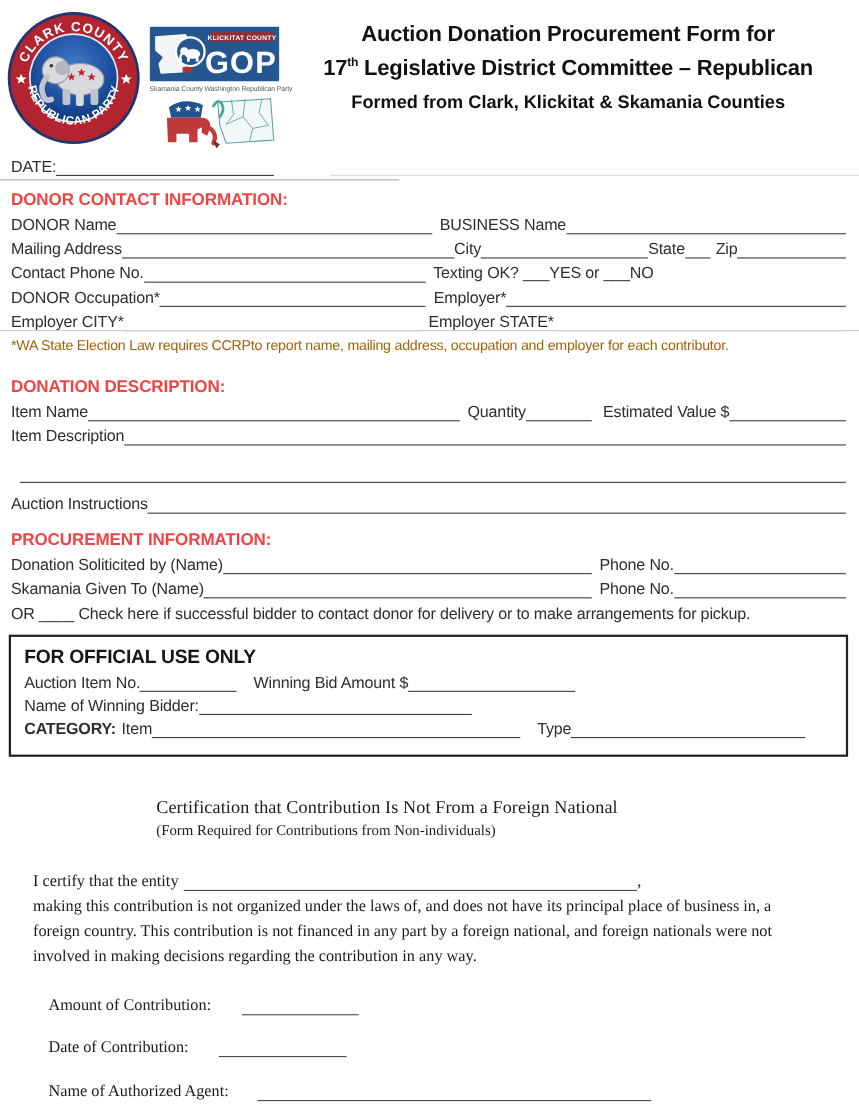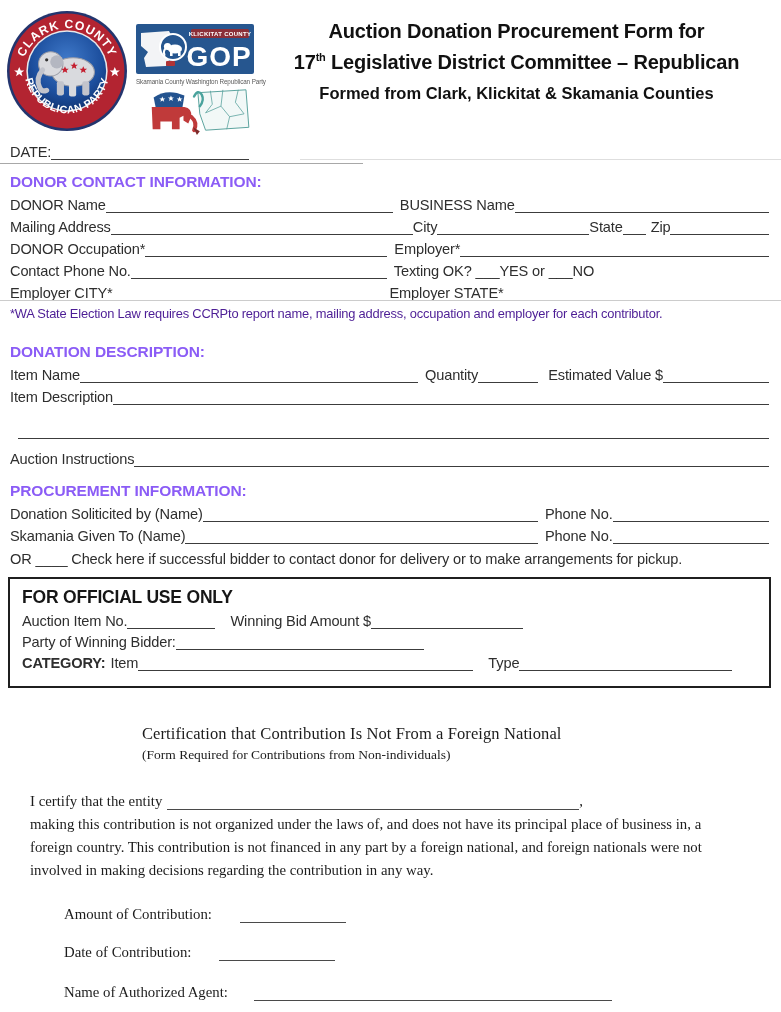--- a/index.html
+++ b/index.html
@@ -24,37 +24,37 @@
   .titleblk{flex:1;text-align:center;padding-top:8px;}
   .t1,.t2{font-size:20px;font-weight:bold;color:#111;line-height:1.55;letter-spacing:-0.2px;}
   .t2 sup{font-size:11px;}
   .t3{font-size:16.5px;font-weight:bold;color:#111;margin-top:6px;}
   
   .row{display:flex;align-items:flex-end;margin-top:6px;font-size:14.6px;letter-spacing:-0.15px;}
   .lbl{white-space:nowrap;}
   .b{border-bottom:1.5px solid #3c3c3c;height:13px;display:inline-block;}
   .fill{flex:1;}
   .ml{margin-left:7px;}
-  .sec-h{font-weight:bold;font-size:15.5px;color:#8b5cf6;letter-spacing:-0.1px;}
-  .foot{font-size:12.9px;color:#4c1d95;margin-top:5px;letter-spacing:-0.2px;}
+  .sec-h{font-weight:bold;font-size:15.5px;color:#ef4444;letter-spacing:-0.1px;}
+  .foot{font-size:12.9px;color:#a16207;margin-top:5px;letter-spacing:-0.2px;}
   .seg{display:flex;align-items:flex-end;width:528px;}
   
   .obox{border:2px solid #1f1f1f;margin:10px -2px 0 -2px;padding:8px 12px 15px 12px;}
   .obox-h{font-size:17.5px;font-weight:bold;color:#161616;letter-spacing:-0.2px;}
   .obox .row{margin-top:5px;}
   
   .cert{font-family:"Liberation Serif",serif;color:#1c1c1c;}
   .cert-titlewrap{margin:36px 0 0 132px;}
   .cert-title{font-size:16.5px;letter-spacing:0.1px;}
   .cert-sub{font-size:13.5px;margin-top:3px;}
   .cert .row{font-size:14.8px;letter-spacing:0;color:#1c1c1c;}
   .cert .b{border-bottom:1.4px solid #4a4a4a;}
   .cert-intro{margin:30px 0 0 20px;}
   .cert-body{margin:3px 60px 0 20px;font-size:14.8px;line-height:1.56;}
-  .cfield{margin-left:54px;gap:20px;}
+  .cfield{margin-left:34px;gap:20px;}
   
   .art{position:absolute;height:1px;}
 </style>
 </head>
 <body>
 
 <div class="page">
 
   <div class="art" style="left:0;top:163px;width:363px;background:#a8a8a8;"></div>
   <div class="art" style="left:300px;top:159px;width:481px;background:#dedede;"></div>
@@ -168,31 +168,31 @@
       <span class="b" style="width:302px;"></span>
       <span class="lbl">City</span>
       <span class="b" style="width:152px;"></span>
       <span class="lbl">State</span>
       <span class="b" style="width:23px;"></span>
       <span class="lbl" style="margin-left:5px;text-align:center;">Zip</span>
       <span class="b fill"></span>
     </div>
 
     <div class="row">
-      <span class="lbl">DONOR Occupation*</span>
-      <span class="b" style="width:242px;"></span>
-      <span class="lbl ml">Employer*</span>
-      <span class="b fill"></span>
-    </div>
-
-    <div class="row">
       <span class="lbl">Contact Phone No.</span>
       <span class="b" style="width:256px;"></span>
       <span class="lbl ml">Texting OK? ___YES  or ___NO</span>
       <span style="flex:1;"></span>
+    </div>
+
+    <div class="row">
+      <span class="lbl">DONOR Occupation*</span>
+      <span class="b" style="width:242px;"></span>
+      <span class="lbl ml">Employer*</span>
+      <span class="b fill"></span>
     </div>
 
     <div class="row">
       <span class="lbl">Employer CITY*</span>
       <span class="b" style="width:270px;"></span>
       <span class="lbl ml">Employer STATE*</span>
       <span class="b fill"></span>
     </div>
 
     <div class="foot">*WA State Election Law requires CCRPto report name, mailing address, occupation and employer for each contributor.</div>
@@ -250,21 +250,21 @@
       <div class="obox-h">FOR OFFICIAL USE ONLY</div>
 
       <div class="row">
         <span class="lbl">Auction Item No.</span>
         <span class="b" style="width:88px;"></span>
         <span class="lbl" style="margin-left:15px;">Winning Bid Amount $</span>
         <span class="b" style="width:152px;"></span>
       </div>
 
       <div class="row">
-        <span class="lbl">Party of Winning Bidder:</span>
+        <span class="lbl">Name of Winning Bidder:</span>
         <span class="b" style="width:248px;"></span>
       </div>
 
       <div class="row">
         <span class="lbl" style="font-weight:bold;">CATEGORY:</span>
         <span class="lbl" style="margin-left:5px;">Item</span>
         <span class="b" style="width:335px;"></span>
         <span class="lbl" style="margin-left:15px;">Type</span>
         <span class="b fill" style="margin-right:25px;"></span>
       </div>

